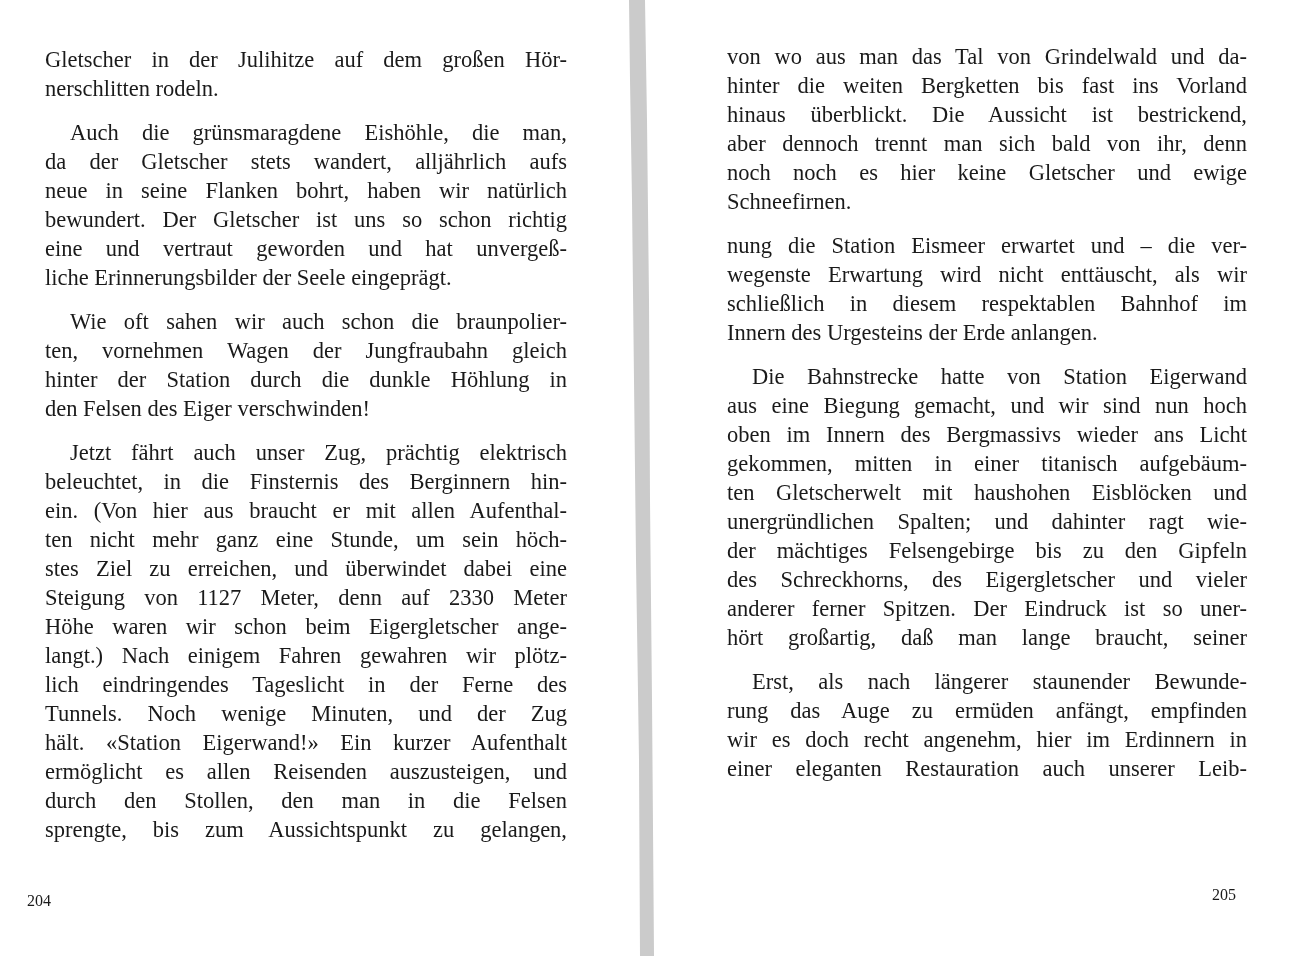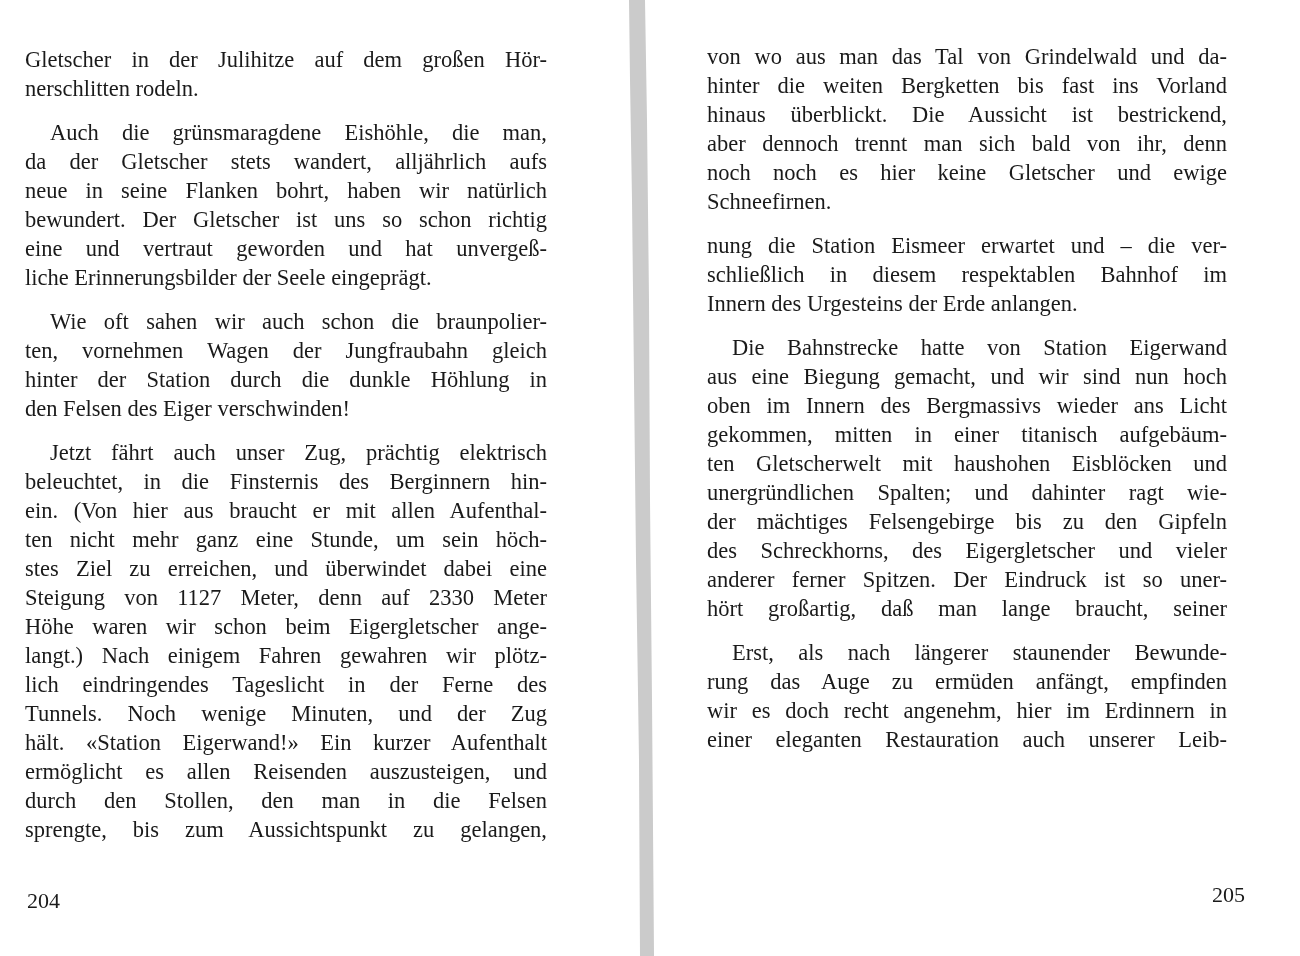--- a/index.html
+++ b/index.html
@@ -27,20 +27,21 @@
   .page-right {
     left: 660px;
     width: 640px;
   }
   .text-block {
     position: absolute;
     font-size: 22.5px;
     line-height: 29px;
     text-align: justify;
     hyphens: manual;
+    margin-left: 20px;
   }
   .page-left .text-block {
     left: 25px;
     top: 45px;
     width: 522px;
   }
   .page-right .text-block {
     left: 47px;
     top: 42px;
     width: 520px;
@@ -55,21 +56,21 @@
     white-space: nowrap;
   }
   .line.last {
     text-align-last: left;
   }
   .indent {
     padding-left: 25px;
   }
   .page-number {
     position: absolute;
-    font-size: 22px;
+    font-size: 16px;
     line-height: 26px;
   }
   .page-left .page-number {
     left: 27px;
     top: 888px;
   }
   .page-right .page-number {
     left: 552px;
     top: 882px;
   }
@@ -133,20 +134,21 @@
       <div class="para">
         <span class="line">von wo aus man das Tal von Grindelwald und da-</span>
         <span class="line">hinter die weiten Bergketten bis fast ins Vorland</span>
         <span class="line">hinaus überblickt. Die Aussicht ist bestrickend,</span>
         <span class="line">aber dennoch trennt man sich bald von ihr, denn</span>
         <span class="line">noch noch es hier keine Gletscher und ewige</span>
         <span class="line last">Schneefirnen.</span>
       </div>
       <div class="para">
         <span class="line">nung die Station Eismeer erwartet und – die ver-</span>
+        <span class="line">wegenste Erwartung wird nicht enttäuscht, als wir</span>
         <span class="line">schließlich in diesem respektablen Bahnhof im</span>
         <span class="line last">Innern des Urgesteins der Erde anlangen.</span>
       </div>
       <div class="para">
         <span class="line indent">Die Bahnstrecke hatte von Station Eigerwand</span>
         <span class="line">aus eine Biegung gemacht, und wir sind nun hoch</span>
         <span class="line">oben im Innern des Bergmassivs wieder ans Licht</span>
         <span class="line">gekommen, mitten in einer titanisch aufgebäum-</span>
         <span class="line">ten Gletscherwelt mit haushohen Eisblöcken und</span>
         <span class="line">unergründlichen Spalten; und dahinter ragt wie-</span>

